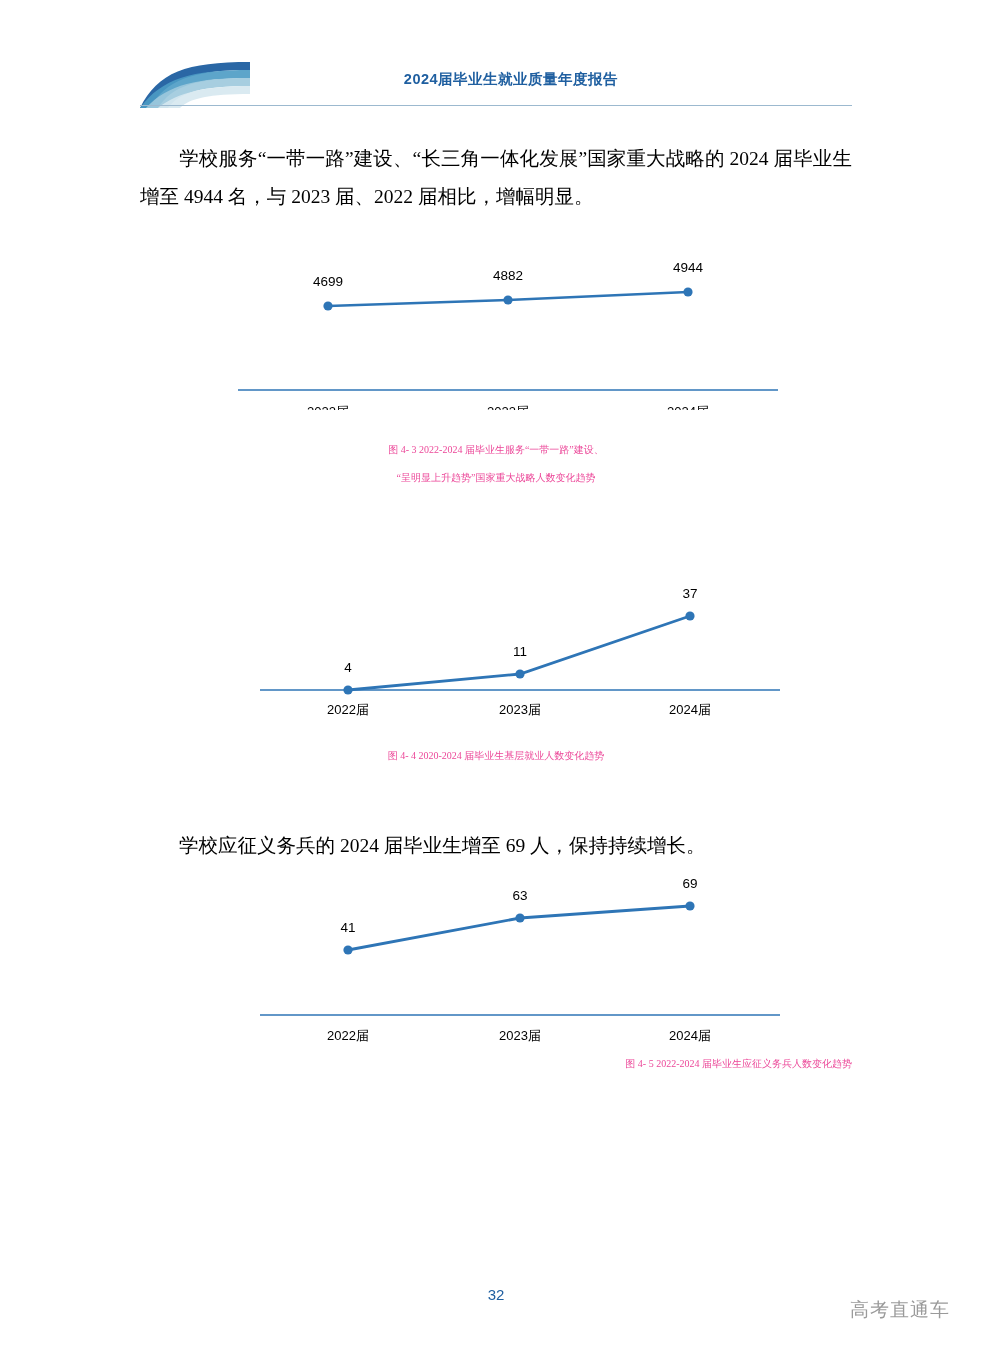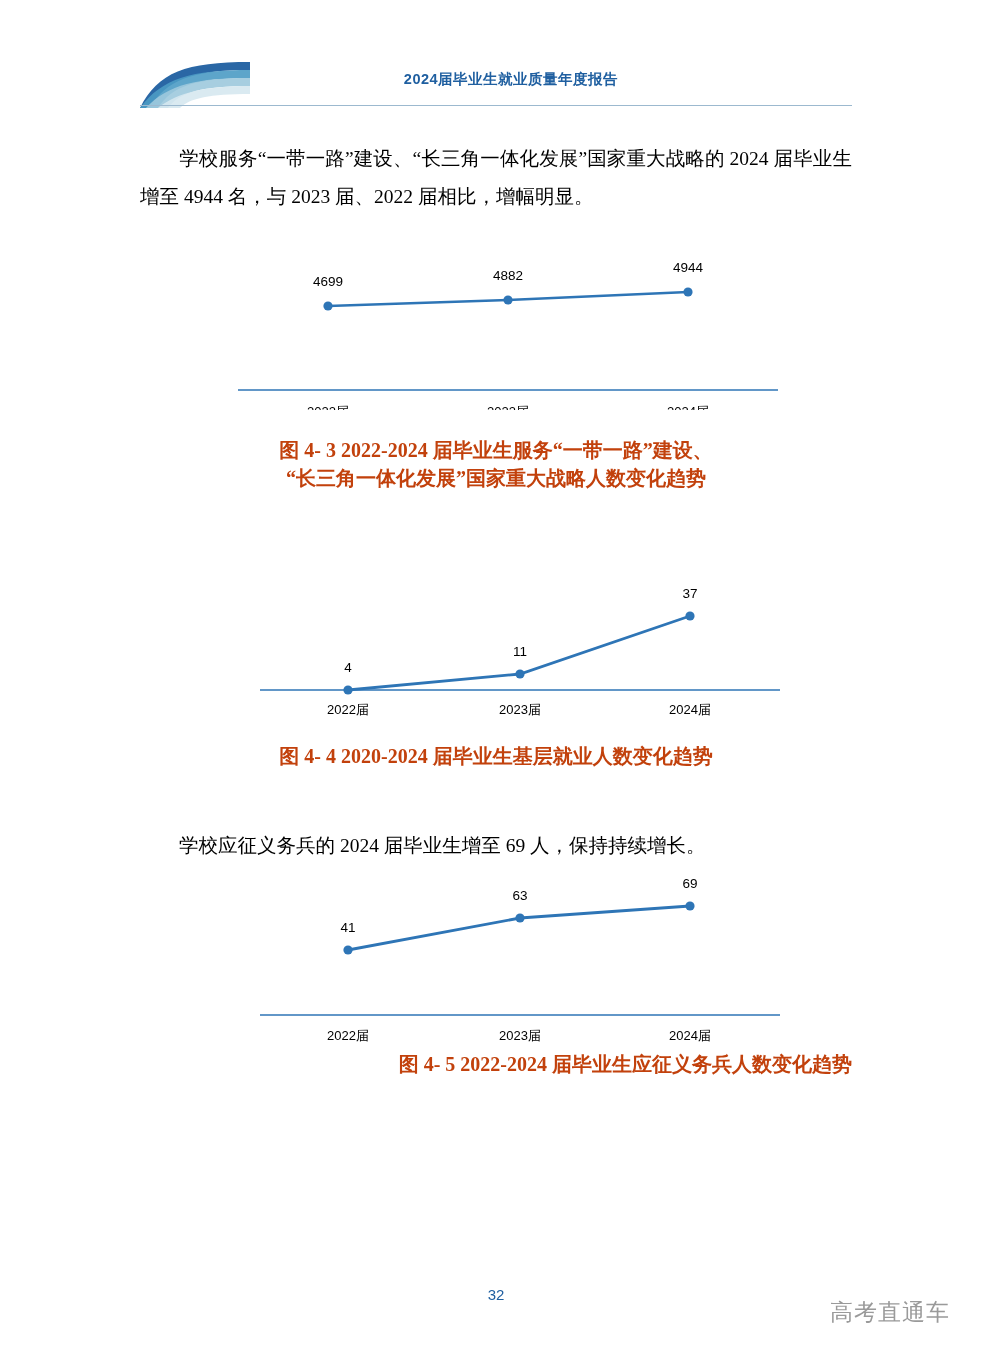--- a/index.html
+++ b/index.html
@@ -73,23 +73,23 @@
   }
   .para .indent { display: inline-block; width: 39px; }
 
   
   .caption {
     position: absolute;
     width: 712px;
     left: 140px;
     text-align: center;
     font-family: "Liberation Serif", serif;
-    font-weight: bold;
-    font-size: 20px;
-    color: #c2410c;
+    font-weight: normal;
+    font-size: 10px;
+    color: #ec4899;
     line-height: 28px;
   }
 
   
   .chart {
     position: absolute;
     left: 140px;
     width: 712px;
   }
   .chart svg { display: block; }
@@ -114,21 +114,21 @@
     text-align: center;
     font-family: "Liberation Sans", sans-serif;
     font-size: 15px;
     color: #1f5fa0;
   }
   .watermark {
     position: absolute;
     right: 42px;
     top: 1297px;
     font-family: "Liberation Sans", sans-serif;
-    font-size: 23px;
+    font-size: 19px;
     color: #9a9a9a;
     letter-spacing: 1px;
   }
 </style>
 </head>
 <body>
 
 <div class="page">
 
   <div class="header">
@@ -161,21 +161,21 @@
       <text class="data-label" x="368" y="30" text-anchor="middle">4882</text>
       <text class="data-label" x="548" y="22" text-anchor="middle">4944</text>
 
       <text class="axis-label" x="188" y="166" text-anchor="middle">2022届</text>
       <text class="axis-label" x="368" y="166" text-anchor="middle">2023届</text>
       <text class="axis-label" x="548" y="166" text-anchor="middle">2024届</text>
     </svg>
   </div>
 
   <div class="caption" style="top:436px;">图 4- 3  2022-2024 届毕业生服务“一带一路”建设、</div>
-  <div class="caption" style="top:464px;">“长三角一体化发展”国家重大战略人数变化趋势</div>
+  <div class="caption" style="top:464px;">“呈明显上升趋势”国家重大战略人数变化趋势</div>
 
 
   <div class="chart" style="top:580px;">
     <svg width="712" height="160" viewBox="0 0 712 160">
       <line x1="120" y1="110" x2="640" y2="110" stroke="#2e75b6" stroke-width="1.6"></line>
       <polyline points="208,110 380,94 550,36" fill="none" stroke="#2e75b6" stroke-width="2.8"></polyline>
       <circle cx="208" cy="110" r="4.6" fill="#2e75b6"></circle>
       <circle cx="380" cy="94" r="4.6" fill="#2e75b6"></circle>
       <circle cx="550" cy="36" r="4.6" fill="#2e75b6"></circle>
       <text class="data-label" x="208" y="92" text-anchor="middle">4</text>

